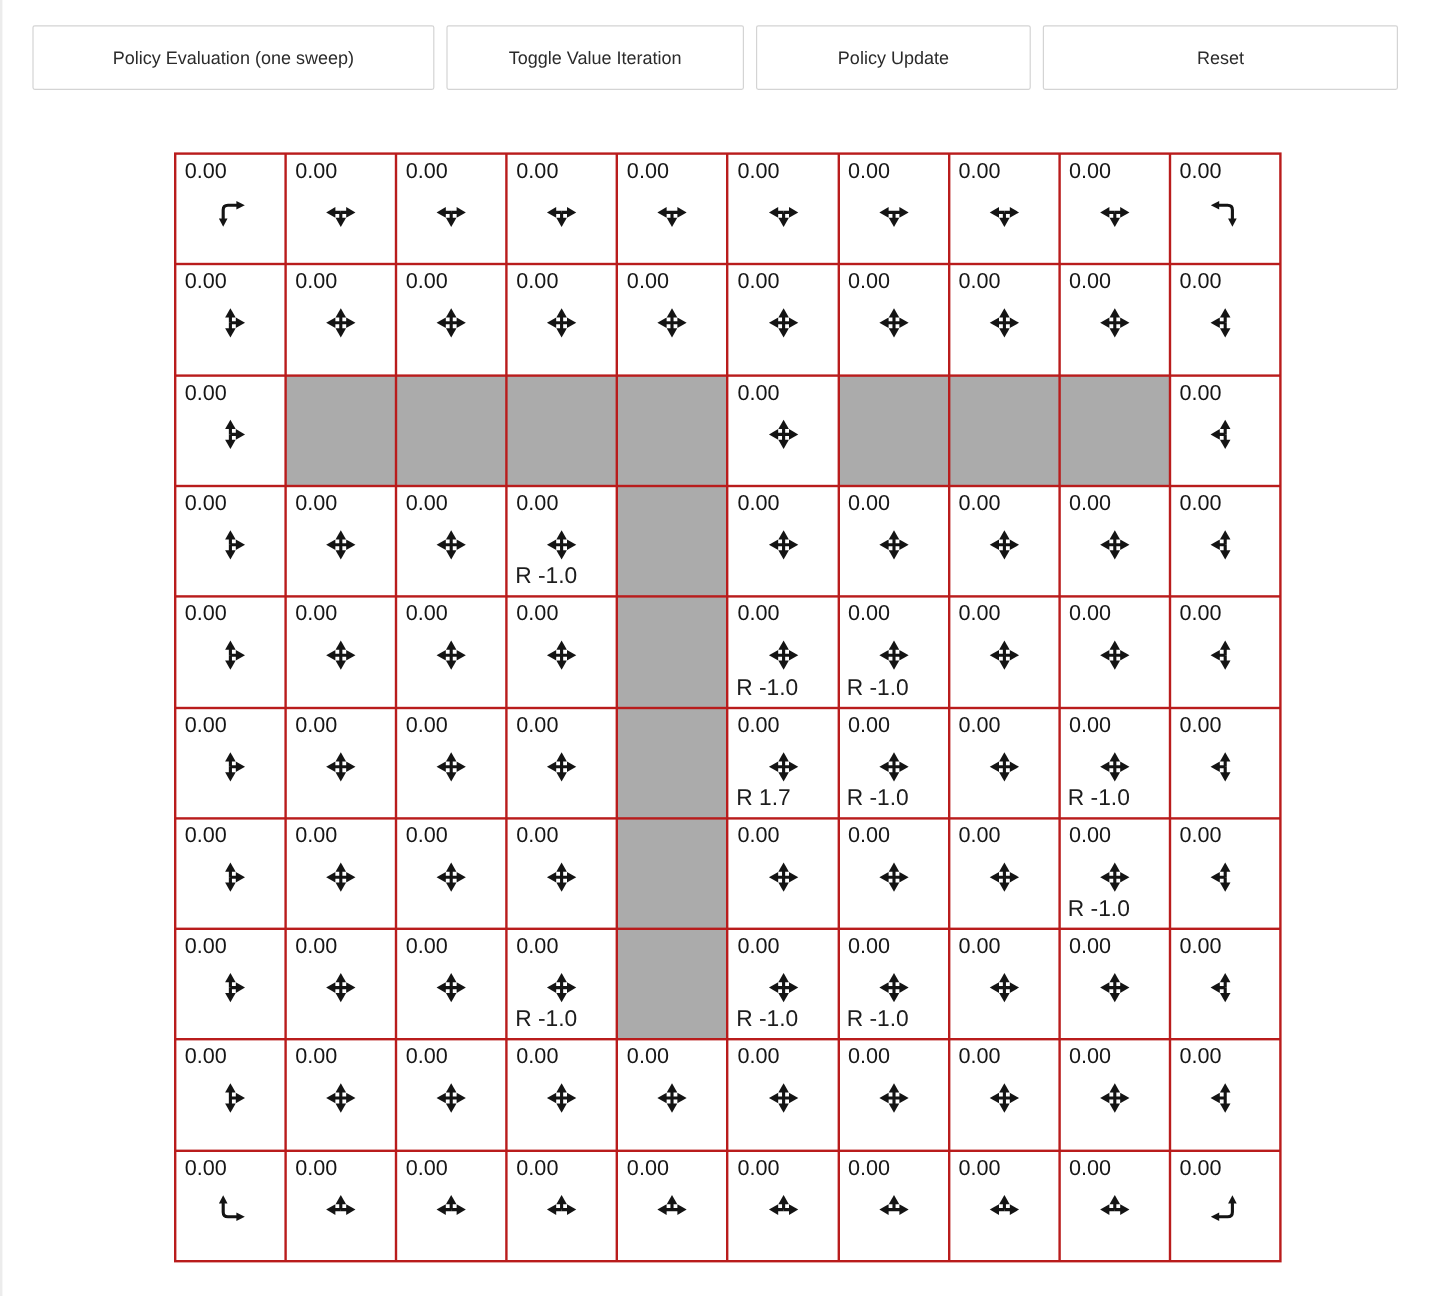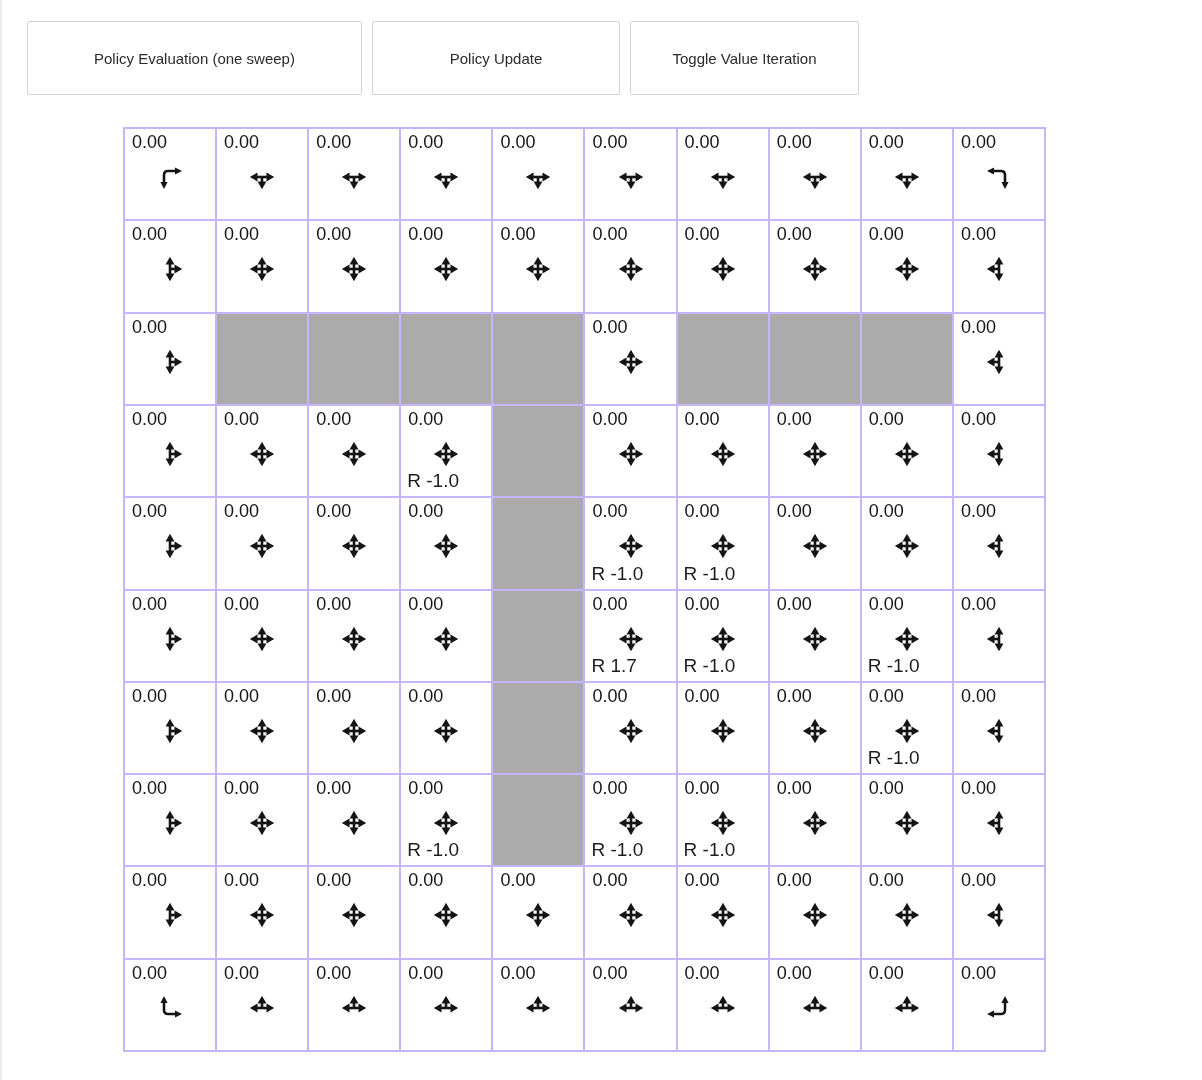--- a/index.html
+++ b/index.html
@@ -4,33 +4,33 @@
 <style>
   html,body{margin:0;padding:0;}
   body{
     width:1202px;height:1080px;position:relative;background:#ffffff;
     font-family:"Liberation Sans",sans-serif;overflow:hidden;
   }
   .frame-edge{position:absolute;left:0;top:0;width:2px;height:100%;background:#ececec;}
   
   .toolbar{position:absolute;left:27px;top:21px;display:flex;gap:10px;}
   .btn{
-    height:74px;background:#ffffff;border:1px solid #d4d4d4;border-radius:2px;
+    height:54px;background:#ffffff;border:1px solid #d4d4d4;border-radius:2px;
     display:flex;align-items:center;justify-content:center;
     font-size:15px;color:#2b2b2b;cursor:pointer;box-sizing:border-box;
     font-family:"Liberation Sans",sans-serif;
   }
   .btn:nth-child(1){width:335px;}
   .btn:nth-child(2){width:248px;}
   .btn:nth-child(3){width:229px;}
   .btn:nth-child(4){width:296px;}
   
   .grid{
-    position:absolute;left:123px;top:127px;
-    width:919px;height:921px;padding:2px;background:#c4b5fd;
+    position:absolute;left:145px;top:127px;
+    width:919px;height:921px;padding:2px;background:#b91c1c;
     display:grid;grid-template-columns:repeat(10,1fr);grid-template-rows:repeat(10,1fr);
     gap:2px;
   }
   .cell{background:#ffffff;position:relative;}
   .cell.wall{background:#ababab;}
   .cell-value{
     position:absolute;top:3px;left:7px;font-size:18px;color:#161616;line-height:1.2;
   }
   .glyph{
     position:absolute;top:35px;left:50%;transform:translateX(-50%);
@@ -40,22 +40,23 @@
     position:absolute;bottom:4px;left:6px;font-size:19px;color:#1d1d1d;
   }
 </style>
 </head>
 <body>
 
 <div class="frame-edge"></div>
 
 <div class="toolbar">
   <button class="btn">Policy Evaluation (one sweep)</button>
+  <button class="btn">Toggle Value Iteration</button>
   <button class="btn">Policy Update</button>
-  <button class="btn">Toggle Value Iteration</button>
+  <button class="btn">Reset</button>
 </div>
 
 <div class="grid">
     <div class="cell">
       <div class="cell-value">0.00</div>
       <svg viewBox="0 0 26 26" class="glyph">
         <path d="M7 18 V11 Q7 7 11 7 H18" fill="none" stroke="#141414" stroke-width="2.6" stroke-linecap="round"></path>
         <polygon points="25,7 18,3.4 18,10.6" fill="#141414"></polygon>
         <polygon points="7,25 3.4,18 10.6,18" fill="#141414"></polygon>
       </svg>

